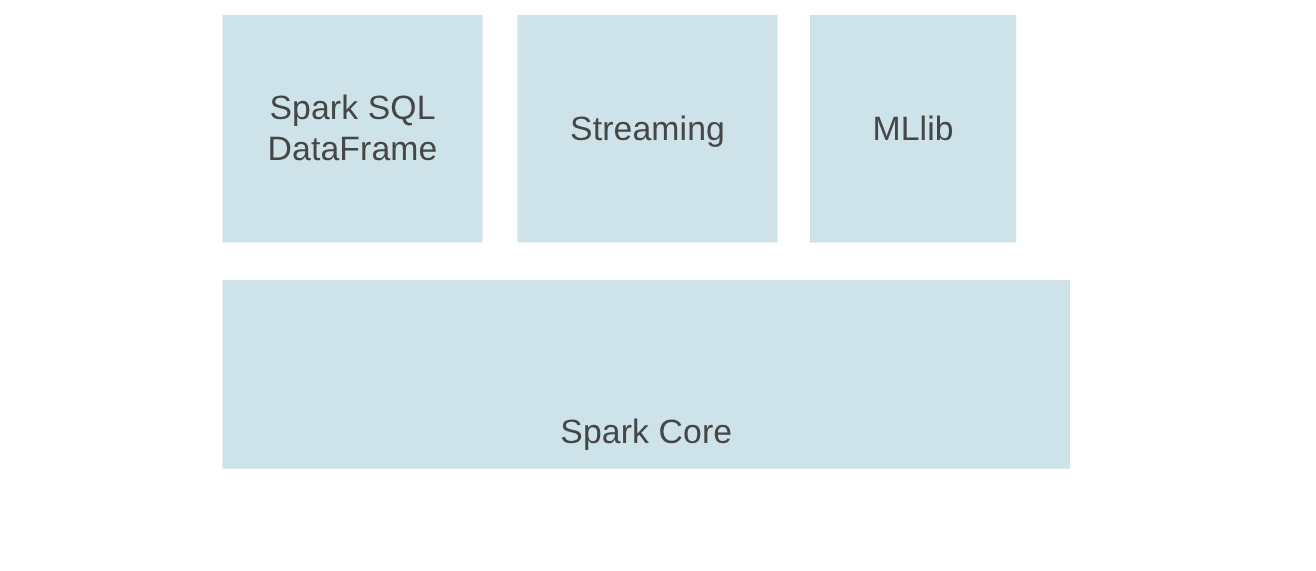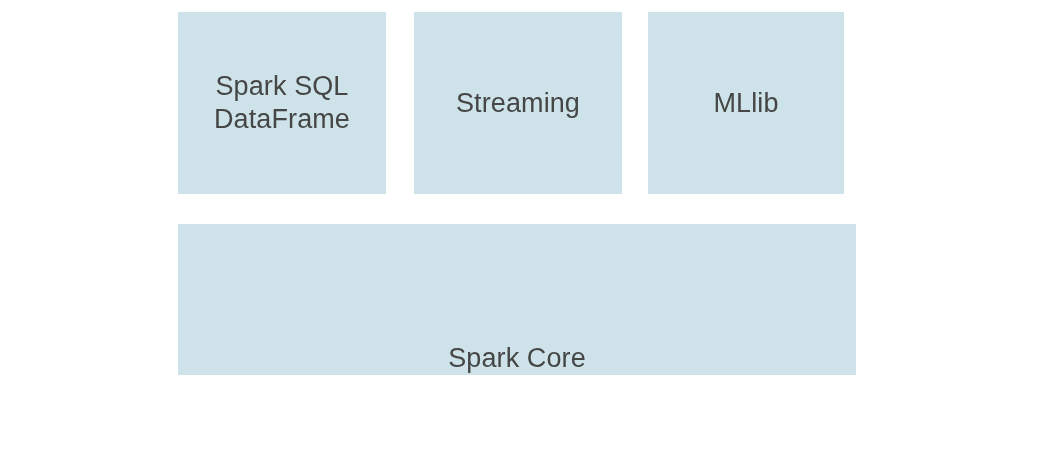--- a/index.html
+++ b/index.html
@@ -55,29 +55,29 @@
   }
   #box-streaming {
     left: 414px;
     top: 12px;
     width: 208px;
     height: 182px;
   }
   #box-mllib {
     left: 648px;
     top: 12px;
-    width: 196px;
+    width: 165px;
     height: 182px;
   }
   #box-spark-core {
     left: 178px;
     top: 224px;
     width: 678px;
     height: 151px;
-    justify-content: flex-end;
+    justify-content: center;
     padding-top: 92px;
   }
 </style>
 </head>
 <body>
 
 <div id="diagram">
 
   <div class="box" id="box-spark-sql">
     <div class="box-title">Spark SQL

